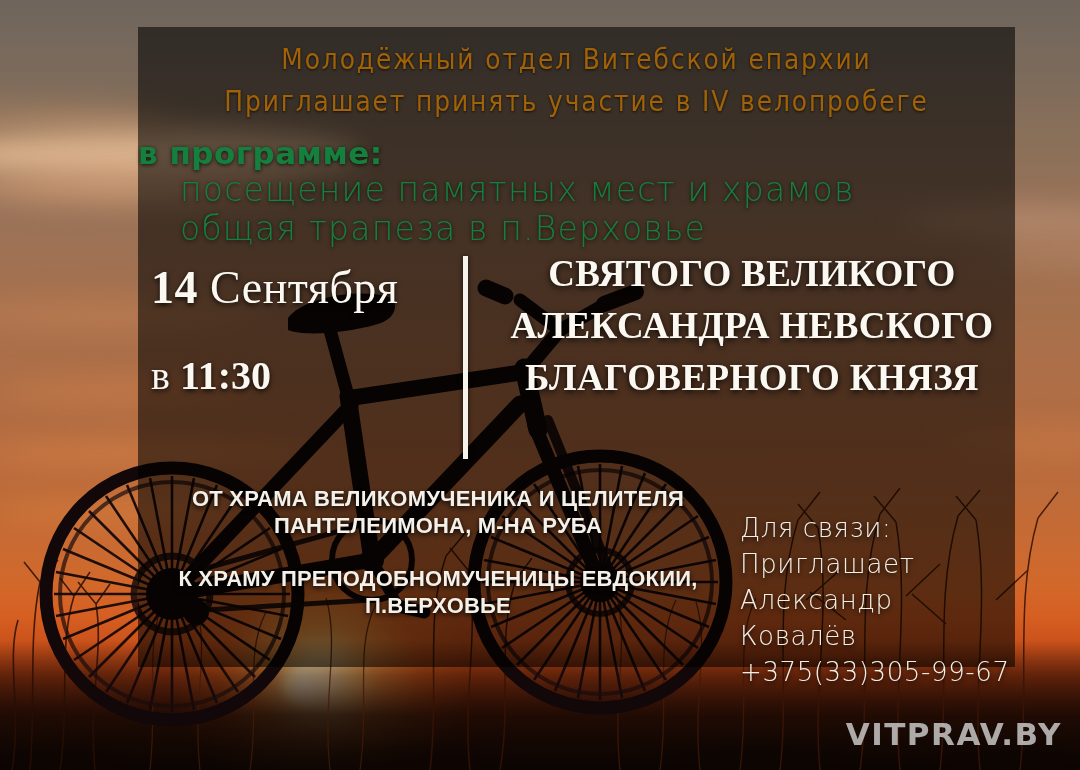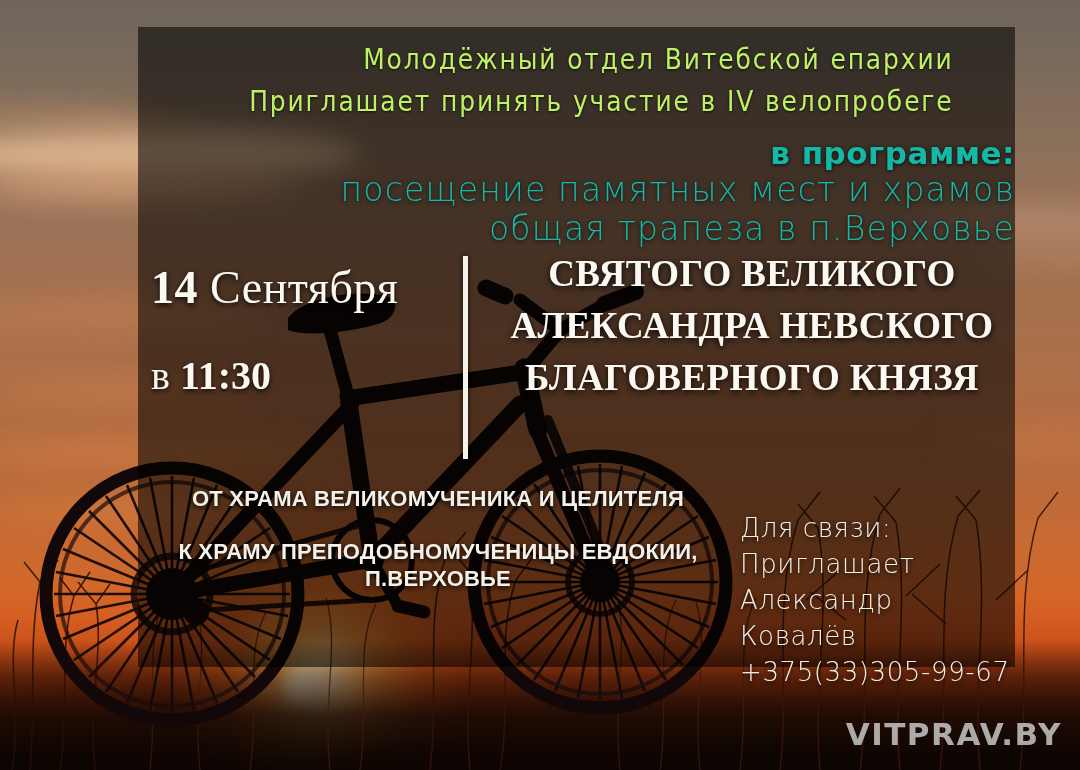--- a/index.html
+++ b/index.html
@@ -130,40 +130,40 @@
   }
 
   
   .content { position: absolute; inset: 0; }
 
   .header-block {
     position: absolute;
     left: 138px;
     top: 38px;
     width: 877px;
-    text-align: right;
-    color: #bef264;
+    text-align: center;
+    color: #a16207;
   }
   .header-line {
     font-family: "DejaVu Sans", sans-serif;
     font-size: 29px;
     letter-spacing: 2.2px;
     line-height: 42px;
     font-weight: 400;
     text-shadow: 0 1px 3px rgba(0,0,0,.75);
     transform: scaleX(0.86);
   }
 
   .program-block {
     position: absolute;
     left: 138px;
     top: 136px;
     width: 877px;
-    text-align: right;
-    color: #14b8a6;
+    text-align: left;
+    color: #15803d;
   }
   .program-title {
     font-family: "DejaVu Sans", sans-serif;
     font-weight: 700;
     font-size: 31px;
     letter-spacing: 0.5px;
     line-height: 34px;
     text-shadow: 0 1px 4px rgba(0,0,0,.8);
   }
   .program-line {
@@ -455,20 +455,21 @@
     <div class="divider"></div>
 
     <div class="memorial-block">
       <div>СВЯТОГО ВЕЛИКОГО</div>
       <div>АЛЕКСАНДРА НЕВСКОГО</div>
       <div>БЛАГОВЕРНОГО КНЯЗЯ</div>
     </div>
 
     <div class="route-block">
       <div>ОТ ХРАМА ВЕЛИКОМУЧЕНИКА И ЦЕЛИТЕЛЯ</div>
+      <div>ПАНТЕЛЕИМОНА, М-НА РУБА</div>
       <span class="gap"></span>
       <div>К ХРАМУ ПРЕПОДОБНОМУЧЕНИЦЫ ЕВДОКИИ,</div>
       <div>П.ВЕРХОВЬЕ</div>
     </div>
 
     <div class="contact-block">
       <div>Для связи:</div>
       <div>Приглашает</div>
       <div>Александр Ковалёв</div>
       <div>+375(33)305-99-67</div>

